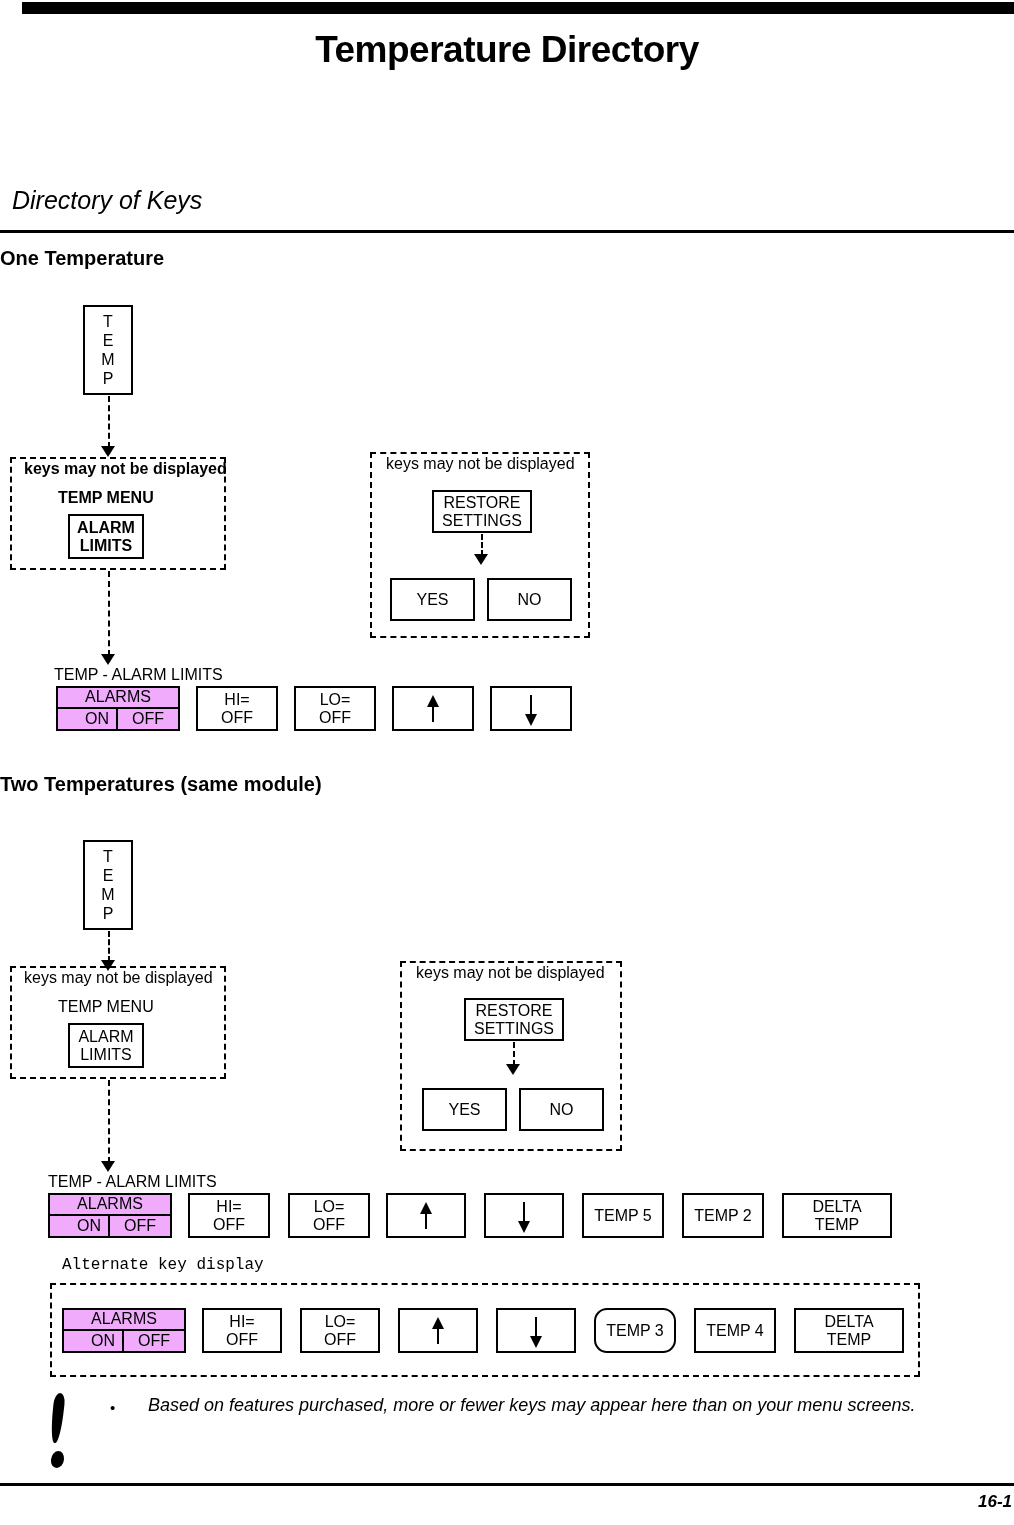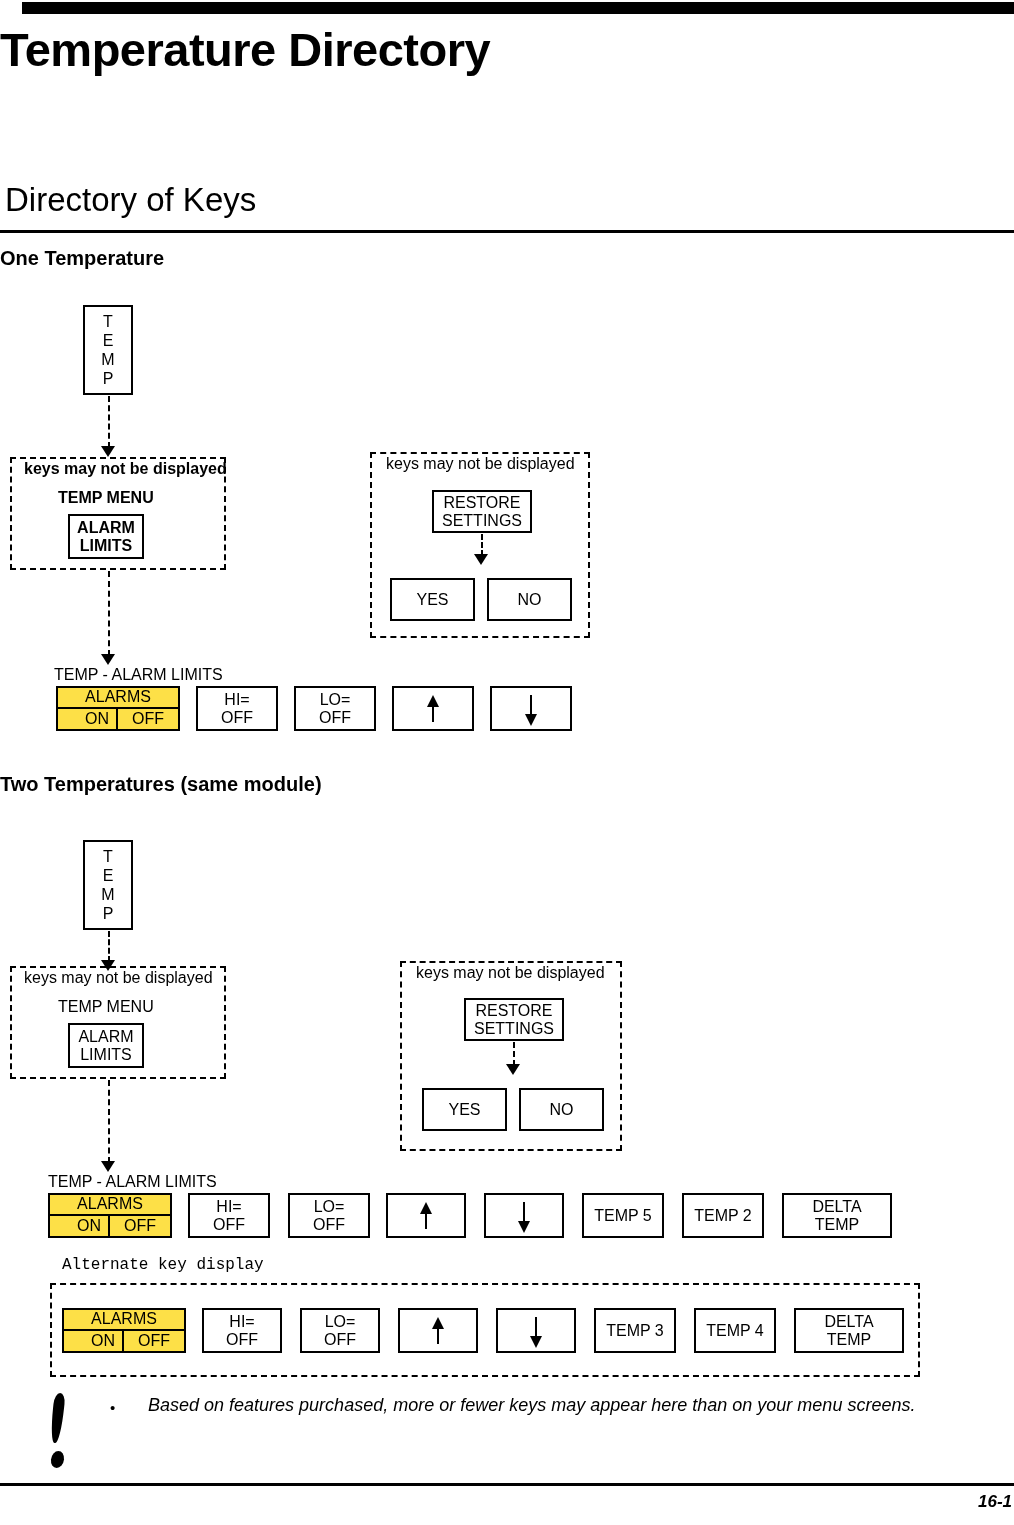--- a/index.html
+++ b/index.html
@@ -18,33 +18,34 @@
   .top-bar {
     position: absolute;
     left: 22px; top: 2px;
     width: 992px; height: 12px;
     background: #000;
   }
   .page-title {
     position: absolute;
     left: 0; top: 22px;
     width: 1014px;
-    text-align: left;
-    font-size: 47px;
+    text-align: center;
+    font-size: 37px;
     font-weight: bold;
     letter-spacing: -0.5px;
     line-height: 56px;
     white-space: nowrap;
   }
   .section-title {
     position: absolute;
-    left: 5px; top: 180px;
-    font-size: 33px;
+    left: 12px; top: 180px;
+    font-size: 25px;
     font-weight: normal;
     line-height: 40px;
+    font-style: italic;
   }
   .section-rule {
     position: absolute;
     left: 0; top: 230px;
     width: 1014px; height: 3px;
     background: #000;
   }
   .bottom-rule {
     position: absolute;
     left: 0; top: 1483px;
@@ -85,21 +86,21 @@
     flex-direction: column;
     justify-content: center;
     line-height: 19px;
   }
   .key-vert span { display: block; }
 
   
   .key-split {
     position: absolute;
     border: 2px solid #000;
-    background: #fde047;
+    background: #f0abfc;
     display: flex;
     flex-direction: column;
   }
   .key-split .top {
     flex: 1 1 50%;
     border-bottom: 2px solid #000;
     display: flex; align-items: center; justify-content: center;
     font-size: 16px;
   }
   .key-split .bot {
@@ -340,21 +341,21 @@
 <div class="key" style="left:398px; top:1308px; width:80px; height:45px;">
   <span class="arrow-glyph up">
     <span class="shaft"></span><span class="head"></span>
   </span>
 </div>
 <div class="key" style="left:496px; top:1308px; width:80px; height:45px;">
   <span class="arrow-glyph down">
     <span class="shaft"></span><span class="head"></span>
   </span>
 </div>
-<div class="key" style="left:594px; top:1308px; width:82px; height:45px;">TEMP 3</div>
+<div class="key" style="left:594px; top:1308px; width:82px; height:45px;border-radius:13px;">TEMP 3</div>
 <div class="key" style="left:694px; top:1308px; width:82px; height:45px;">TEMP 4</div>
 <div class="key" style="left:794px; top:1308px; width:110px; height:45px;">DELTA
 TEMP</div>
 
 <div class="note-bang">
   <span class="stroke"></span>
   <span class="dot"></span>
 </div>
 <div class="note-bullet">•</div>
 <div class="note-text">Based on features purchased, more or fewer keys may appear here than on your menu screens.</div>

